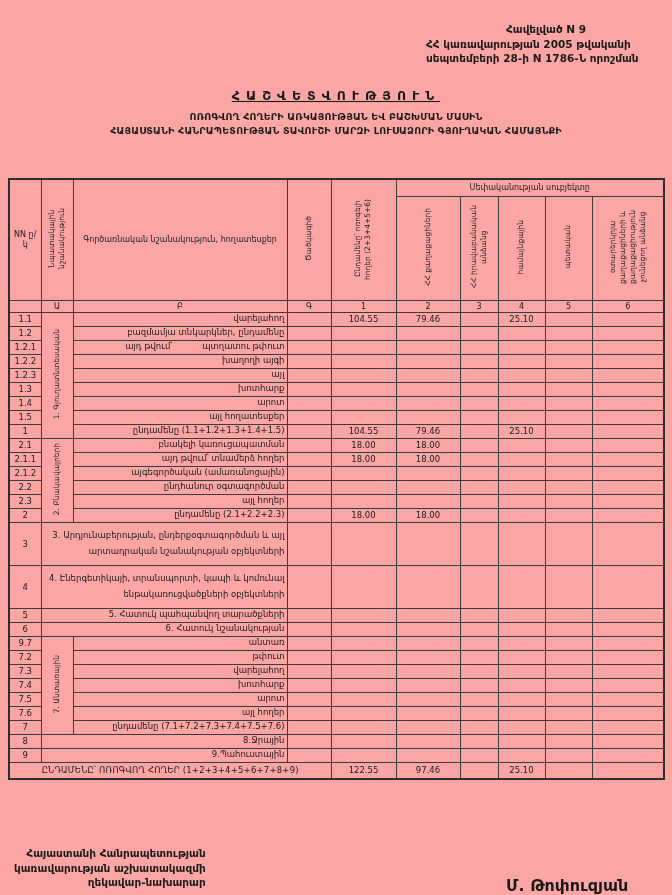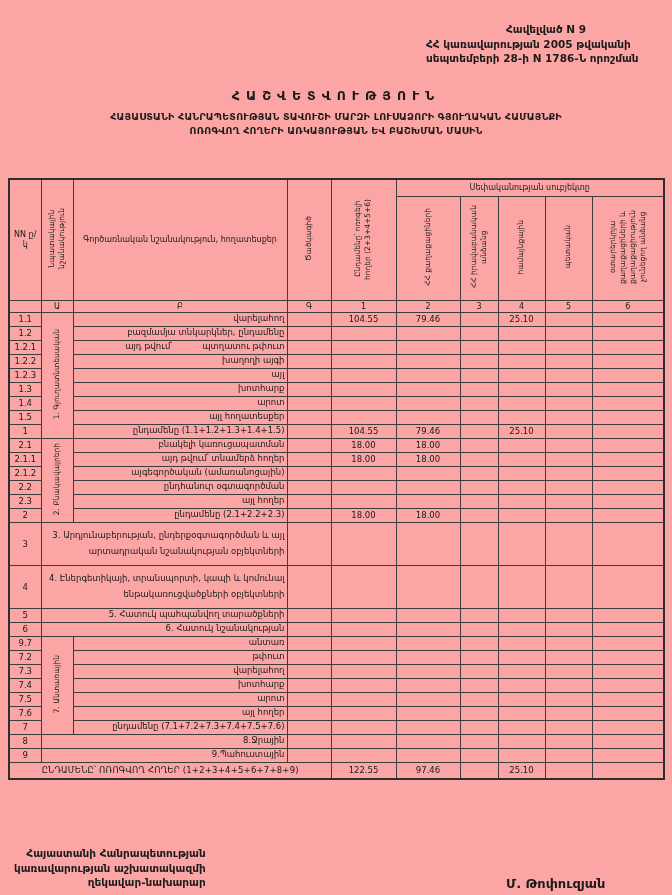--- a/index.html
+++ b/index.html
@@ -2,21 +2,21 @@
 <html><head>
 <meta charset="utf-8">
 <style>
   html,body{margin:0;padding:0;}
   body{width:672px;height:895px;background:#ffffff;}
   .page{position:relative;width:672px;height:895px;background:#fca5a5;font-family:"DejaVu Sans",sans-serif;color:#1a1a1a;overflow:hidden;}
 
   .annex{position:absolute;top:22px;left:426px;width:240px;font-size:10.5px;font-weight:bold;line-height:1.4;}
   .annex-line1{text-align:center;}
 
-  .title{position:absolute;top:88px;left:0;width:100%;text-align:center;font-size:12.5px;font-weight:bold;letter-spacing:6px;}
+  .title{position:absolute;top:88px;left:0;width:100%;text-align:center;font-size:12.5px;font-weight:bold;letter-spacing:6px;text-decoration:underline;}
   .subtitle{position:absolute;top:110px;left:0;width:100%;text-align:center;font-size:9.5px;font-weight:bold;line-height:1.45;letter-spacing:0.2px;}
 
   table.report{position:absolute;top:178px;left:8px;width:656px;border-collapse:collapse;table-layout:fixed;border:2px solid #2e2e2e;}
   .report th,.report td{border:1px solid #3d3d3d;font-size:8.5px;font-weight:normal;padding:0 2px;color:#1a1a1a;overflow:hidden;}
   .report thead th{text-align:center;vertical-align:middle;}
   tr.h1{height:17px;}
   tr.h1 th.own{font-size:8px;}
   tr.h2{height:104px;}
   .vh{vertical-align:middle;text-align:center;}
   .vh .vt{display:inline-block;writing-mode:vertical-rl;transform:rotate(180deg);font-size:7.5px;line-height:1.35;max-height:98px;}
@@ -33,38 +33,38 @@
   td.code{}
   td.vgroup{text-align:center;vertical-align:middle;}
   td.vgroup .vt{display:inline-block;writing-mode:vertical-rl;transform:rotate(180deg);font-size:7.5px;white-space:nowrap;line-height:1;}
   td.ind2{padding-left:76px;}
   .pfx{display:inline-block;}
   .sub{display:inline-block;margin-left:30px;}
   tr.total{height:17px;}
   td.tlbl{text-align:center;font-size:8.5px;letter-spacing:0.2px;}
 
   .footer-left{position:absolute;top:846px;left:14px;font-size:10.5px;font-weight:bold;line-height:1.4;text-align:right;}
-  .signature{position:absolute;top:876px;left:506px;font-size:13px;font-weight:bold;}
+  .signature{position:absolute;top:876px;left:506px;font-size:16px;font-weight:bold;}
 </style>
 </head>
 <body>
 
 <div class="page">
 
   <div class="annex">
     <div class="annex-line1">Հավելված N 9</div>
     <div>ՀՀ կառավարության 2005 թվականի</div>
     <div>սեպտեմբերի 28-ի N 1786-Ն որոշման</div>
   </div>
 
   <div class="title">ՀԱՇՎԵՏՎՈՒԹՅՈՒՆ</div>
 
   <div class="subtitle">
+    <div>ՈՌՈԳՎՈՂ ՀՈՂԵՐԻ ԱՌԿԱՅՈՒԹՅԱՆ ԵՎ ԲԱՇԽՄԱՆ ՄԱՍԻՆ</div>
     <div>ՀԱՅԱՍՏԱՆԻ ՀԱՆՐԱՊԵՏՈՒԹՅԱՆ ՏԱՎՈՒՇԻ ՄԱՐԶԻ ԼՈՒՍԱՁՈՐԻ ԳՅՈՒՂԱԿԱՆ ՀԱՄԱՅՆՔԻ</div>
-    <div>ՈՌՈԳՎՈՂ ՀՈՂԵՐԻ ԱՌԿԱՅՈՒԹՅԱՆ ԵՎ ԲԱՇԽՄԱՆ ՄԱՍԻՆ</div>
   </div>
 
   <table class="report">
     <colgroup>
       <col style="width:32px">
         <col style="width:32px">
         <col style="width:214px">
         <col style="width:44px">
         <col style="width:65px">
         <col style="width:64px">

